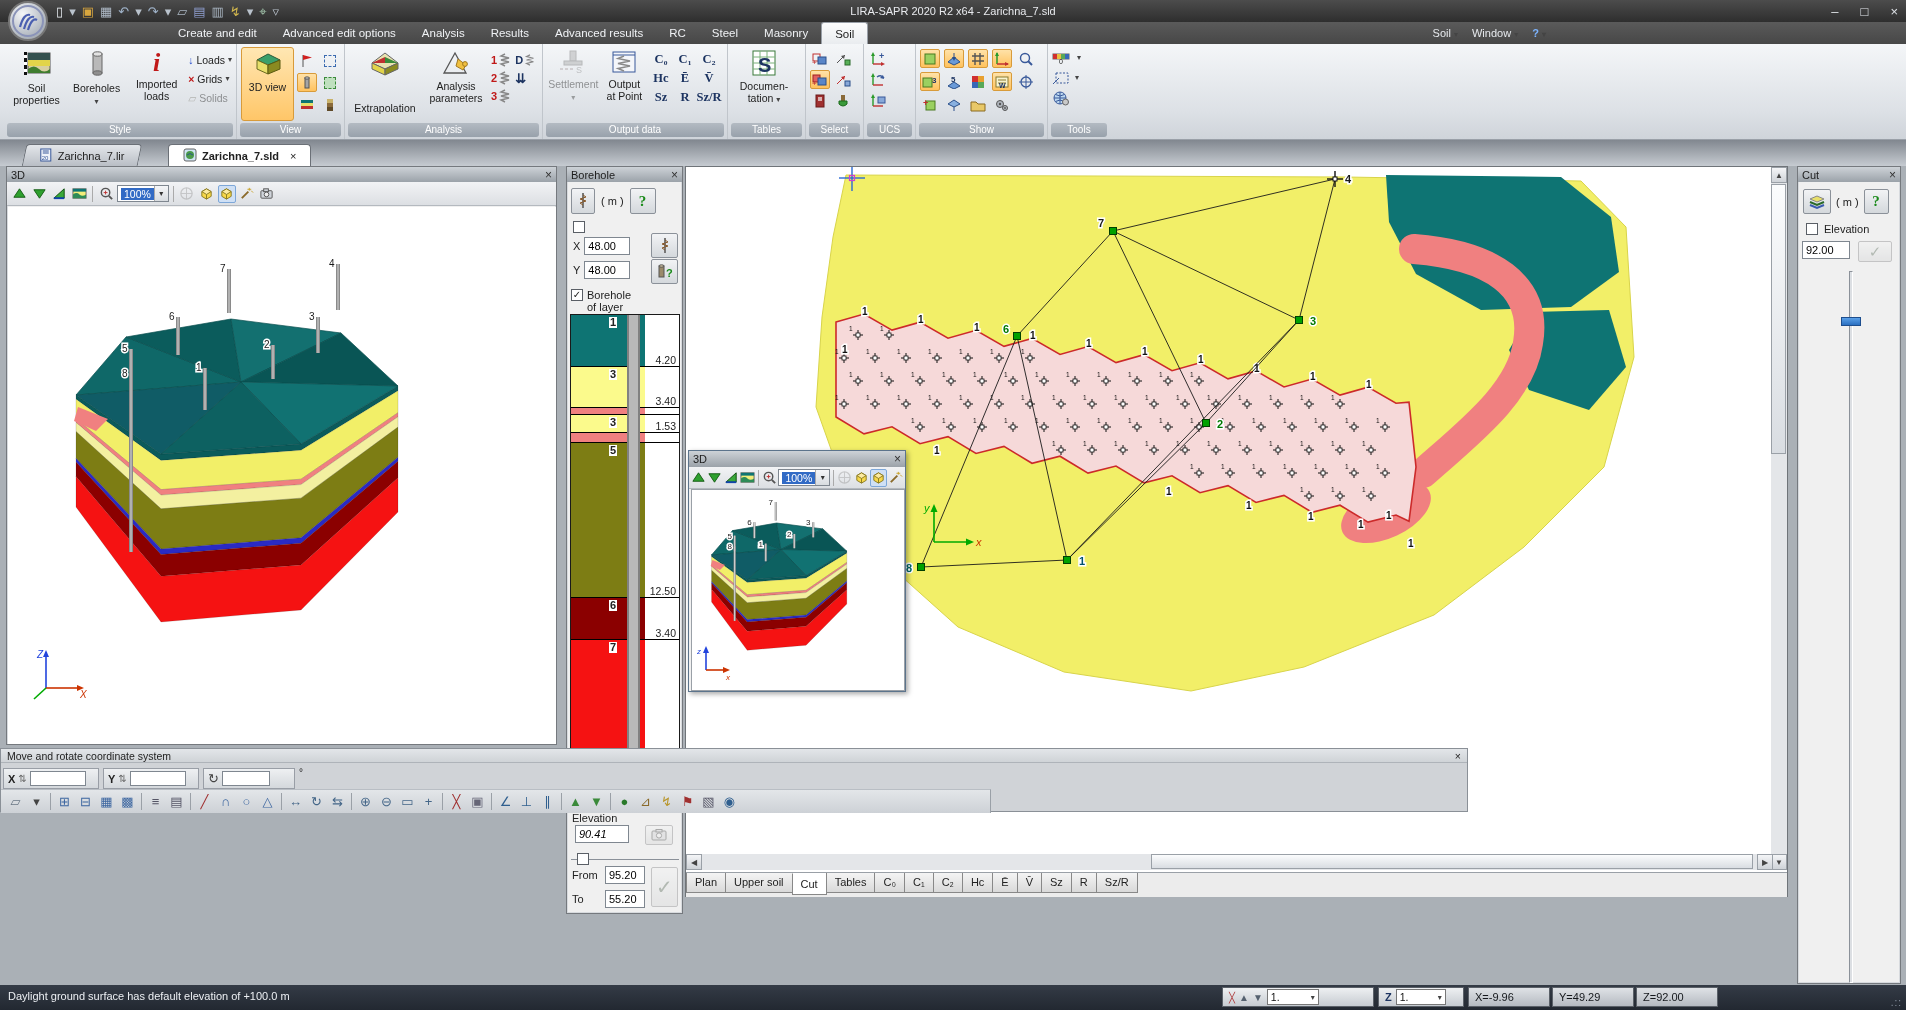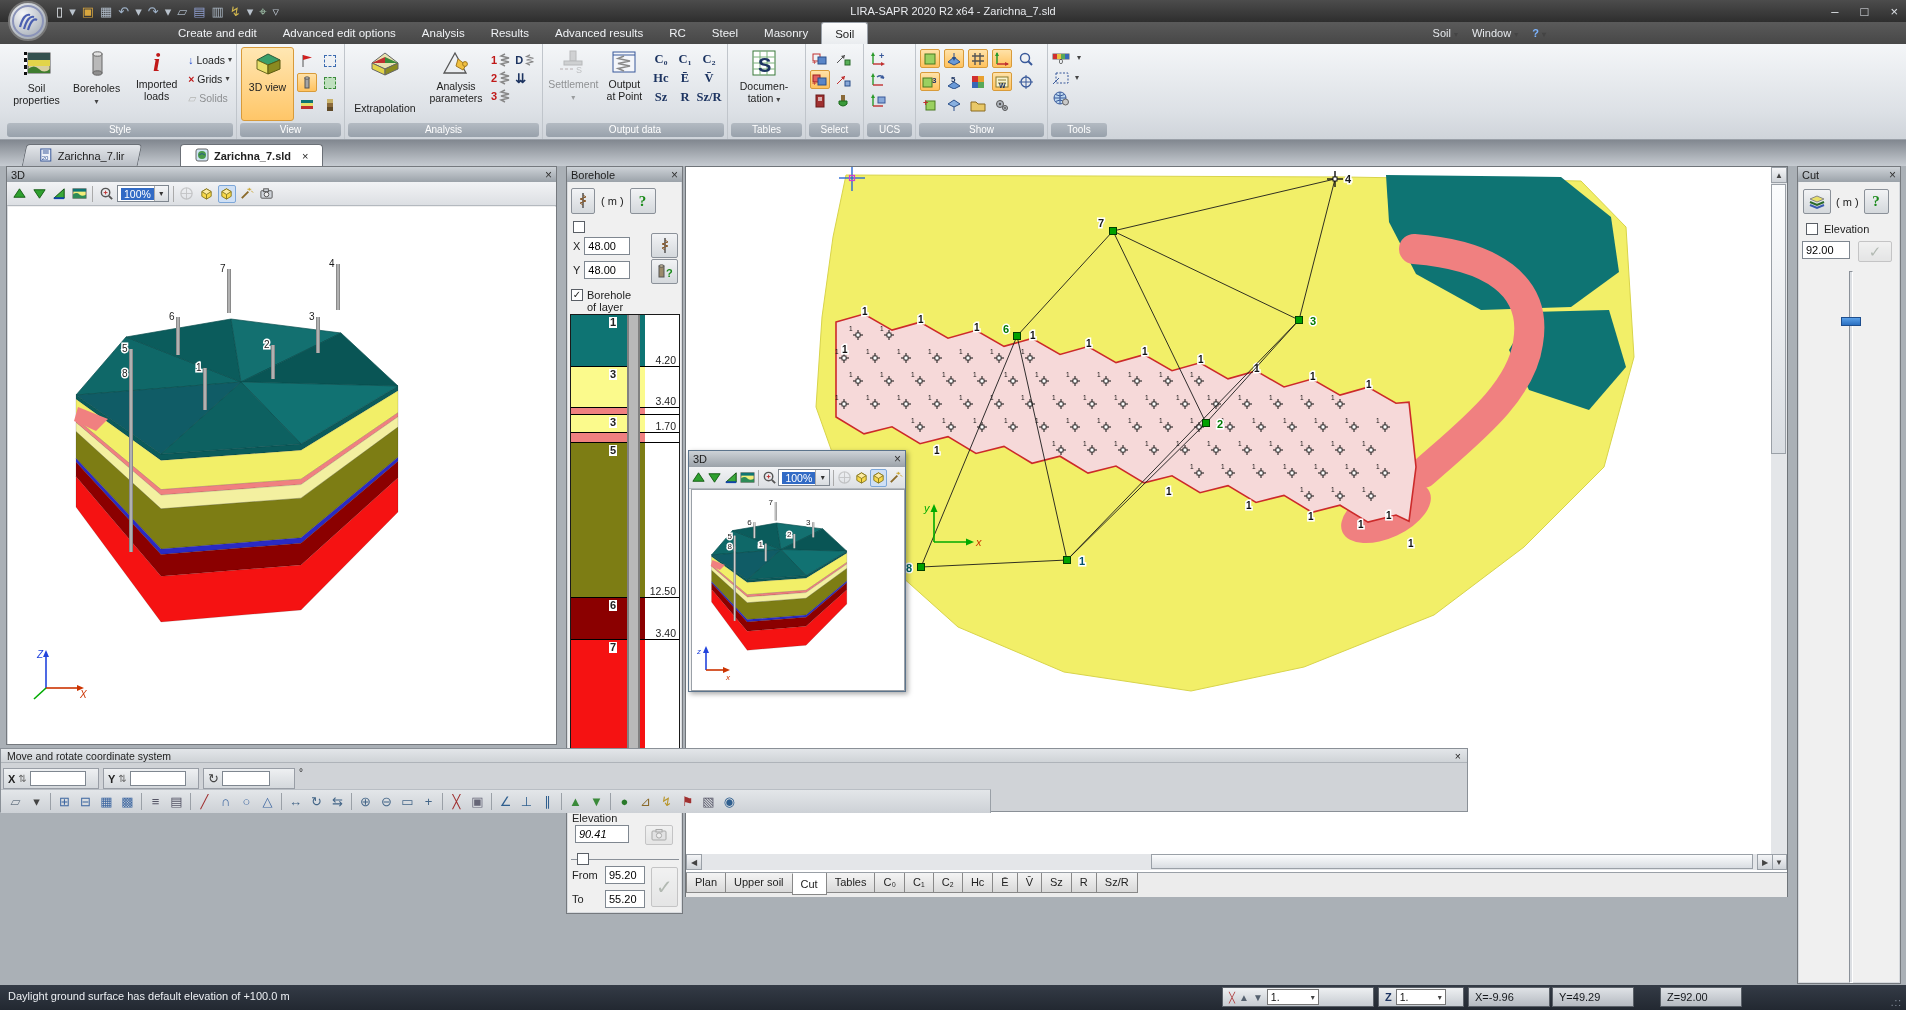--- a/index.html
+++ b/index.html
@@ -35,21 +35,21 @@
   .sqbtn.sel{background:linear-gradient(#ffe2a8,#ffc25e);border-color:#d89b3a;}
   .cbtn{width:24px;height:18px;display:flex;align-items:center;justify-content:center;font-family:"Liberation Serif",serif;font-weight:bold;color:#1d3461;font-size:12.5px;}
   .coeffgrid{display:grid;grid-template-columns:24px 24px 26px;grid-auto-rows:19px;padding-top:3px;}
   .springrow{display:flex;align-items:center;height:18px;gap:1px;}
   .springnum{color:#c01818;font-weight:bold;font-size:11px;}
   
   #doctabs{position:absolute;left:0;top:140px;width:1906px;height:26px;background:linear-gradient(#81878f,#c6cbd1);z-index:30;}
   .dtab{position:absolute;bottom:0;height:22px;display:flex;align-items:center;gap:5px;padding:0 14px;font-size:11px;border:1px solid #6b7077;border-bottom:none;border-radius:4px 4px 0 0;}
   .dtab.inactive{left:24px;background:linear-gradient(#e3e6ea,#b9bec5);transform:skewX(-12deg);}
   .dtab.inactive>*{transform:skewX(12deg);}
-  .dtab.active{left:180px;background:#fff;font-weight:bold;}
+  .dtab.active{left:168px;background:#fff;font-weight:bold;}
   
   .panel{position:absolute;background:#f0f0f0;border:1px solid #75797e;box-shadow:0 0 0 1px #d7dade inset;}
   .ptitle{height:15px;background:linear-gradient(#cdd2d7,#9ba2a9);display:flex;align-items:center;padding:0 4px;font-size:11px;color:#1c1c1c;}
   .ptitle .pclose{margin-left:auto;font-size:12px;color:#333;line-height:1;}
   .ptoolbar{height:24px;background:linear-gradient(#f2f3f5,#dcdfe3);border-bottom:1px solid #b4b9bf;display:flex;align-items:center;gap:2px;padding:0 3px;}
   .ticon{width:18px;height:18px;display:flex;align-items:center;justify-content:center;}
   .ticon.pressed{background:#cfe0f5;border:1px solid #7da7d8;border-radius:2px;}
   .tsep{width:1px;height:16px;background:#aaa;margin:0 2px;}
   .zoombox{display:flex;align-items:center;border:1px solid #7f8790;background:#fff;height:17px;padding-left:3px;}
   .zoombox .zval{background:#316ac5;color:#fff;font-size:10.5px;padding:0 3px;}
@@ -767,21 +767,21 @@
         <span class="bh-num">1</span>
         <span class="bh-th">4.20</span>
       </div>
       <div class="bh-row" style="height: 41px; background: linear-gradient(to right, rgb(251, 250, 140) 0px, rgb(251, 250, 140) 74px, rgb(255, 255, 255) 74px);">
         <span class="bh-num">3</span>
         <span class="bh-th">3.40</span>
       </div>
       <div class="bh-row" style="height: 7px; background: linear-gradient(to right, rgb(240, 128, 128) 0px, rgb(240, 128, 128) 74px, rgb(255, 255, 255) 74px);"></div>
       <div class="bh-row" style="height: 18px; background: linear-gradient(to right, rgb(251, 250, 140) 0px, rgb(251, 250, 140) 74px, rgb(255, 255, 255) 74px);">
         <span class="bh-num">3</span>
-        <span class="bh-th">1.70</span>
+        <span class="bh-th">1.53</span>
       </div>
       <div class="bh-row" style="height: 10px; background: linear-gradient(to right, rgb(240, 128, 128) 0px, rgb(240, 128, 128) 74px, rgb(255, 255, 255) 74px);"></div>
       <div class="bh-row" style="height: 155px; background: linear-gradient(to right, rgb(125, 125, 20) 0px, rgb(125, 125, 20) 74px, rgb(255, 255, 255) 74px);">
         <span class="bh-num">5</span>
         <span class="bh-th">12.50</span>
       </div>
       <div class="bh-row" style="height: 42px; background: linear-gradient(to right, rgb(139, 0, 0) 0px, rgb(139, 0, 0) 74px, rgb(255, 255, 255) 74px);">
         <span class="bh-num">6</span>
         <span class="bh-th">3.40</span>
       </div>
@@ -1436,15 +1436,15 @@
   </div>
   <div class="scell" style="left:1378px;width:86px;background:linear-gradient(#eef0f2,#c6cbd1);gap:4px;">
     <b style="color:#1d3461;">Z</b>
     <span class="scombo" style="width:50px;">
         <span>1.</span>
         <span style="margin-left:auto;font-size:8px;padding:0 3px;color:#444;">▾</span>
       </span>
   </div>
   <div class="scell" style="left:1468px;width:82px;">X=-9.96</div>
   <div class="scell" style="left:1552px;width:82px;">Y=49.29</div>
-  <div class="scell" style="left:1636px;width:82px;margin-left:24px;">Z=92.00</div>
+  <div class="scell" style="left:1636px;width:82px;">Z=92.00</div>
   <span style="position:absolute;right:4px;bottom:2px;color:#8a93a0;font-size:10px;letter-spacing:1px;">.::</span>
 </div>
 
 </body></html>

